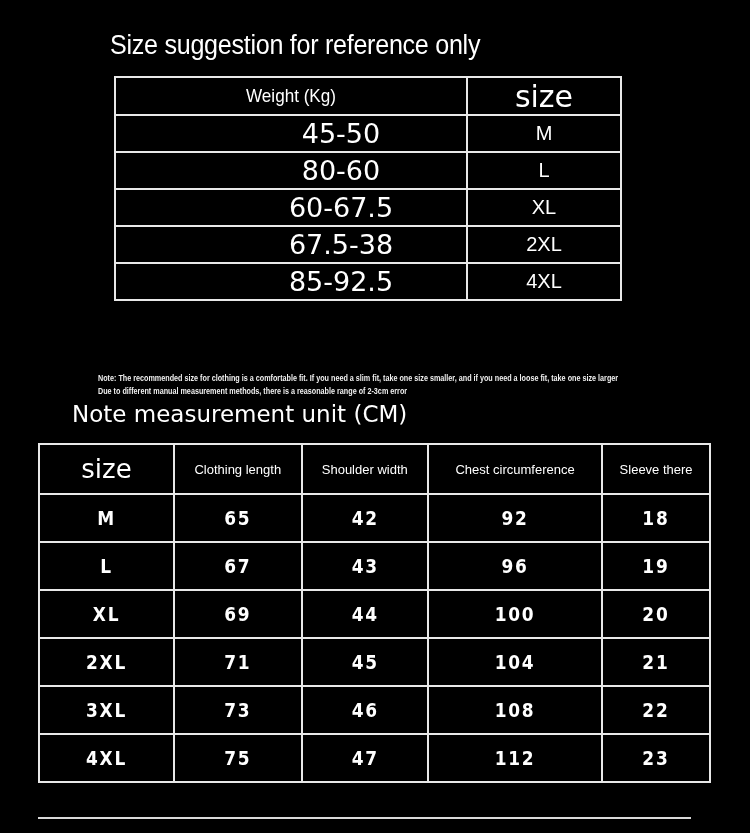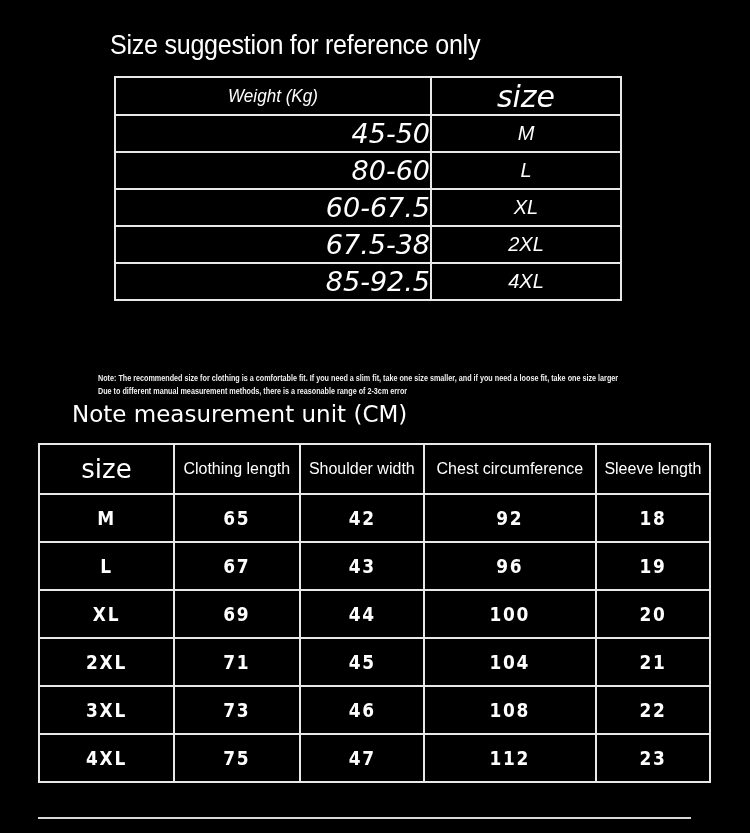--- a/index.html
+++ b/index.html
@@ -10,37 +10,37 @@
   }
   .abs { position: absolute; }
   .title1 {
     left: 110px; top: 30px; font-size: 27px; letter-spacing: -0.3px;
     font-family: "Liberation Sans", sans-serif; color: #fff;
     transform: scaleX(0.93); transform-origin: left top;
   }
   table { border-collapse: collapse; position: absolute; }
   td { border: 2px solid #e8e8e8; text-align: center; vertical-align: middle; padding: 0; color: #fff; }
 
-  #t1 { left: 114px; top: 76px; width: 508px; font-style: italic; }
+  #t1 { left: 114px; top: 76px; width: 508px; }
   #t1 td { height: 35px; }
   #t1 .hdr td { height: 36px; }
   #t1 .c1 { width: 250px; }
   #t1 .w-head { font-family: "Liberation Sans", sans-serif; font-size: 19px; transform: scaleX(0.9); }
   #t1 .s-head { font-family: "DejaVu Sans", sans-serif; font-size: 30px; }
-  #t1 .w-val { font-family: "DejaVu Sans", sans-serif; font-size: 27px; text-align: right; padding-left: 64px; }
+  #t1 .w-val { font-family: "DejaVu Sans", sans-serif; font-size: 27px; text-align: center; padding-left: 100px; }
   #t1 .s-val { font-family: "Liberation Sans", sans-serif; font-size: 20px; }
 
   .note { left: 98px; font-size: 8.2px; font-family: "Liberation Sans", sans-serif; font-weight: bold; color: #f0f0f0; white-space: nowrap; transform: scaleX(0.88); transform-origin: left top; }
   .title2 { left: 72px; top: 401px; font-size: 23px; font-family: "DejaVu Sans", sans-serif; }
 
   #t2 { left: 38px; top: 443px; width: 673px; }
   #t2 td { height: 46px; }
   #t2 .hdr td { height: 48px; }
   #t2 .h-size { font-size: 26px; font-family: "DejaVu Sans", sans-serif; width: 133px; }
-  #t2 .h-col { font-size: 16px; font-family: "Liberation Sans", sans-serif; border-radius: 16px; }
+  #t2 .h-col { font-size: 13px; font-family: "Liberation Sans", sans-serif; border-radius: 16px; }
   #t2 .v { font-size: 20px; font-family: "DejaVu Sans", sans-serif; font-weight: bold; letter-spacing: 2px; transform: scaleX(0.85); }
 
   .bottom-rule { left: 38px; top: 817px; width: 653px; height: 2px; background: #d8d8d8; }
 </style>
 </head>
 <body>
 
 <div class="abs title1">Size suggestion for reference only</div>
 
 <table id="t1">
@@ -79,21 +79,21 @@
 
 <div class="abs title2">Note measurement unit (CM)</div>
 
 <table id="t2">
   <tbody>
       <tr class="hdr">
     <td class="h-size">size</td>
     <td class="h-col">Clothing length</td>
     <td class="h-col">Shoulder width</td>
     <td class="h-col">Chest circumference</td>
-    <td class="h-col">Sleeve length</td>
+    <td class="h-col">Sleeve there</td>
   </tr>
   <tr>
     <td>
           <div class="v">M</div>
         </td>
     <td>
           <div class="v">65</div>
         </td>
     <td>
           <div class="v">42</div>

